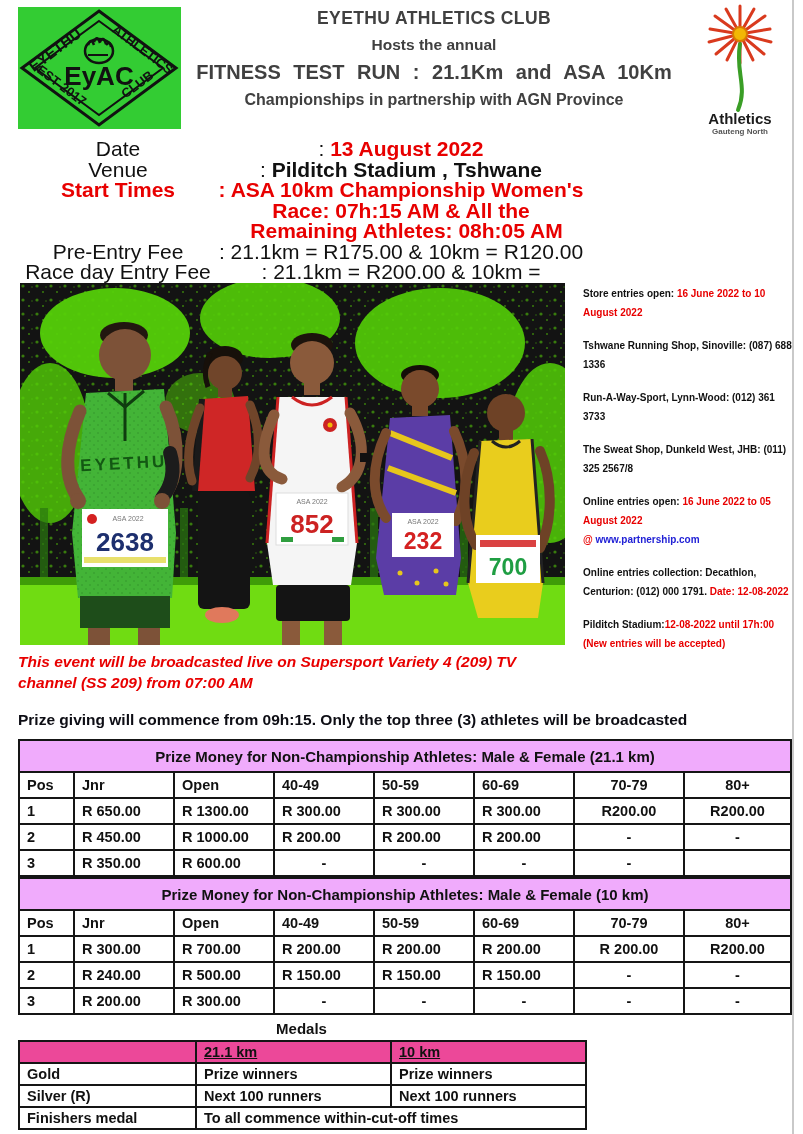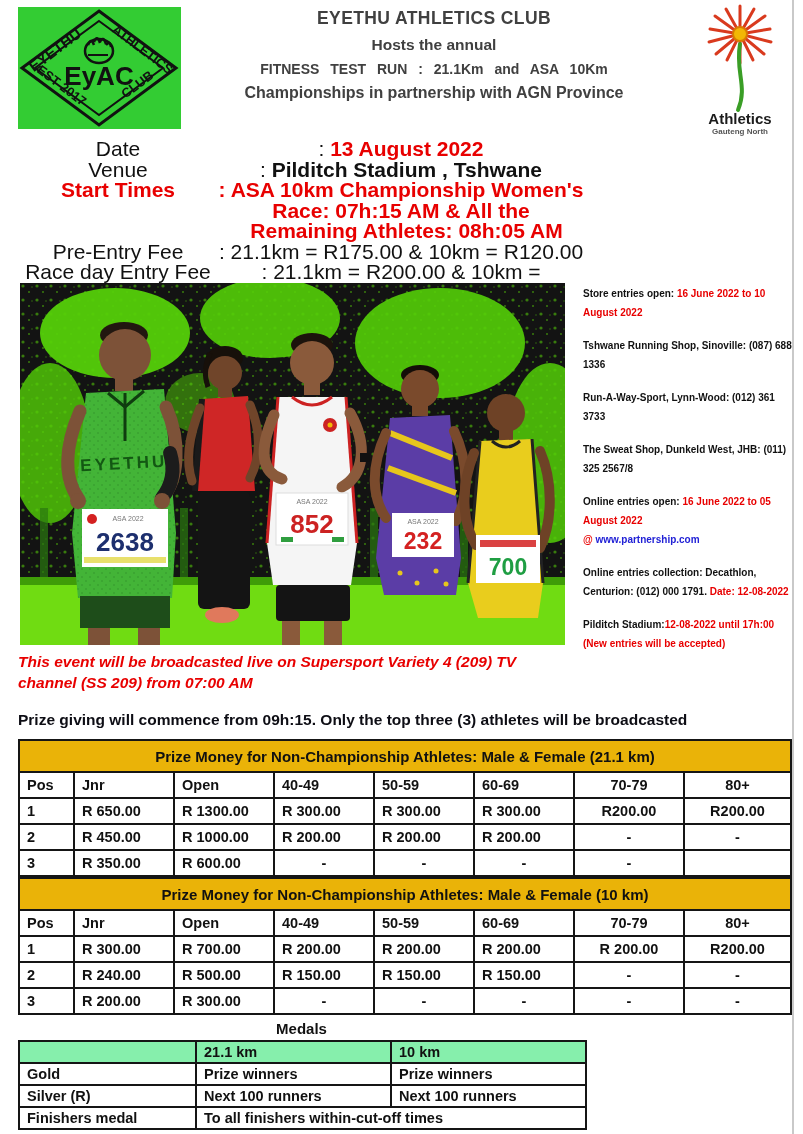--- a/index.html
+++ b/index.html
@@ -5,21 +5,21 @@
   html,body{margin:0;padding:0;background:#ffffff;}
   .page{position:relative;width:803px;height:1134px;background:#fff;overflow:hidden;
         font-family:"Liberation Sans","DejaVu Sans",sans-serif;color:#111;}
 
   
   .club-logo{position:absolute;left:18px;top:7px;}
   .agn-logo{position:absolute;left:688px;top:2px;}
   .header-title{position:absolute;left:178px;top:8px;width:512px;text-align:center;font-weight:bold;color:#404040;}
   .ht1{font-size:17.5px;letter-spacing:.4px;}
   .ht2{font-size:15.5px;margin-top:7px;}
-  .ht3{font-size:14px;margin-top:7px;word-spacing:7px;}
+  .ht3{font-size:20px;margin-top:7px;word-spacing:7px;}
   .ht4{font-size:16px;margin-top:7px;}
 
   
   .details{position:absolute;left:18px;top:139px;width:566px;font-size:21px;line-height:20.5px;text-align:center;}
   .drow{display:grid;grid-template-columns:200px 1fr;}
   .red{color:#e80000;}
   .bold{font-weight:bold;}
   .indent{padding-left:11px;}
 
   
@@ -31,31 +31,31 @@
   .blue-link{color:#2121d6;font-weight:bold;text-decoration:none;}
 
   .broadcast{position:absolute;left:18px;top:651px;width:556px;font-size:15.5px;font-weight:bold;
              font-style:italic;color:#e80000;line-height:21px;}
   .prize-line{position:absolute;left:18px;top:711px;width:782px;font-size:15.5px;font-weight:bold;color:#0d0d14;}
 
   
   table{border-collapse:collapse;table-layout:fixed;}
   .ptable{position:absolute;left:18px;width:772px;font-size:14.5px;font-weight:bold;}
   .ptable td{border:2px solid #151515;padding:1px 7px;height:22px;white-space:nowrap;overflow:hidden;}
-  .ptable .band td{background:#eab308;text-align:center;font-size:15px;padding:4px 2px;margin-left:12px;}
+  .ptable .band td{background:#f0abfc;text-align:center;font-size:15px;padding:4px 2px;margin-left:12px;}
   .t1{top:739px;}
   .t2{top:877px;}
   .c-center{text-align:center;border-radius:12px;}
 
   
   .medals-title{position:absolute;left:18px;top:1020px;width:567px;text-align:center;
                 font-weight:bold;font-size:15px;}
   .mtable{position:absolute;left:18px;top:1040px;width:567px;font-size:14.5px;font-weight:bold;}
   .mtable td{border:2px solid #151515;padding:1px 7px;height:18px;white-space:nowrap;overflow:hidden;}
-  .mtable .mhead td{background:#86efac;}
+  .mtable .mhead td{background:#ec4899;text-decoration:underline;}
 
   .edge-line{position:absolute;left:792px;top:0;width:2px;height:1134px;background:#c9c9c9;}
 </style>
 </head>
 <body>
 
 <div class="page">
 
   <div class="club-logo">
     <svg width="163" height="122" viewBox="0 0 163 122">
@@ -416,19 +416,19 @@
       <td>Prize winners</td>
       <td>Prize winners</td>
     </tr>
     <tr>
       <td>Silver (R)</td>
       <td>Next 100 runners</td>
       <td>Next 100 runners</td>
     </tr>
     <tr>
       <td>Finishers medal</td>
-      <td colspan="2">To all finishers within-cut-off times</td>
+      <td colspan="2">To all commence within-cut-off times</td>
     </tr>
   </tbody>
     </table>
 
   <div class="edge-line"></div>
 </div>
 
 </body></html>

